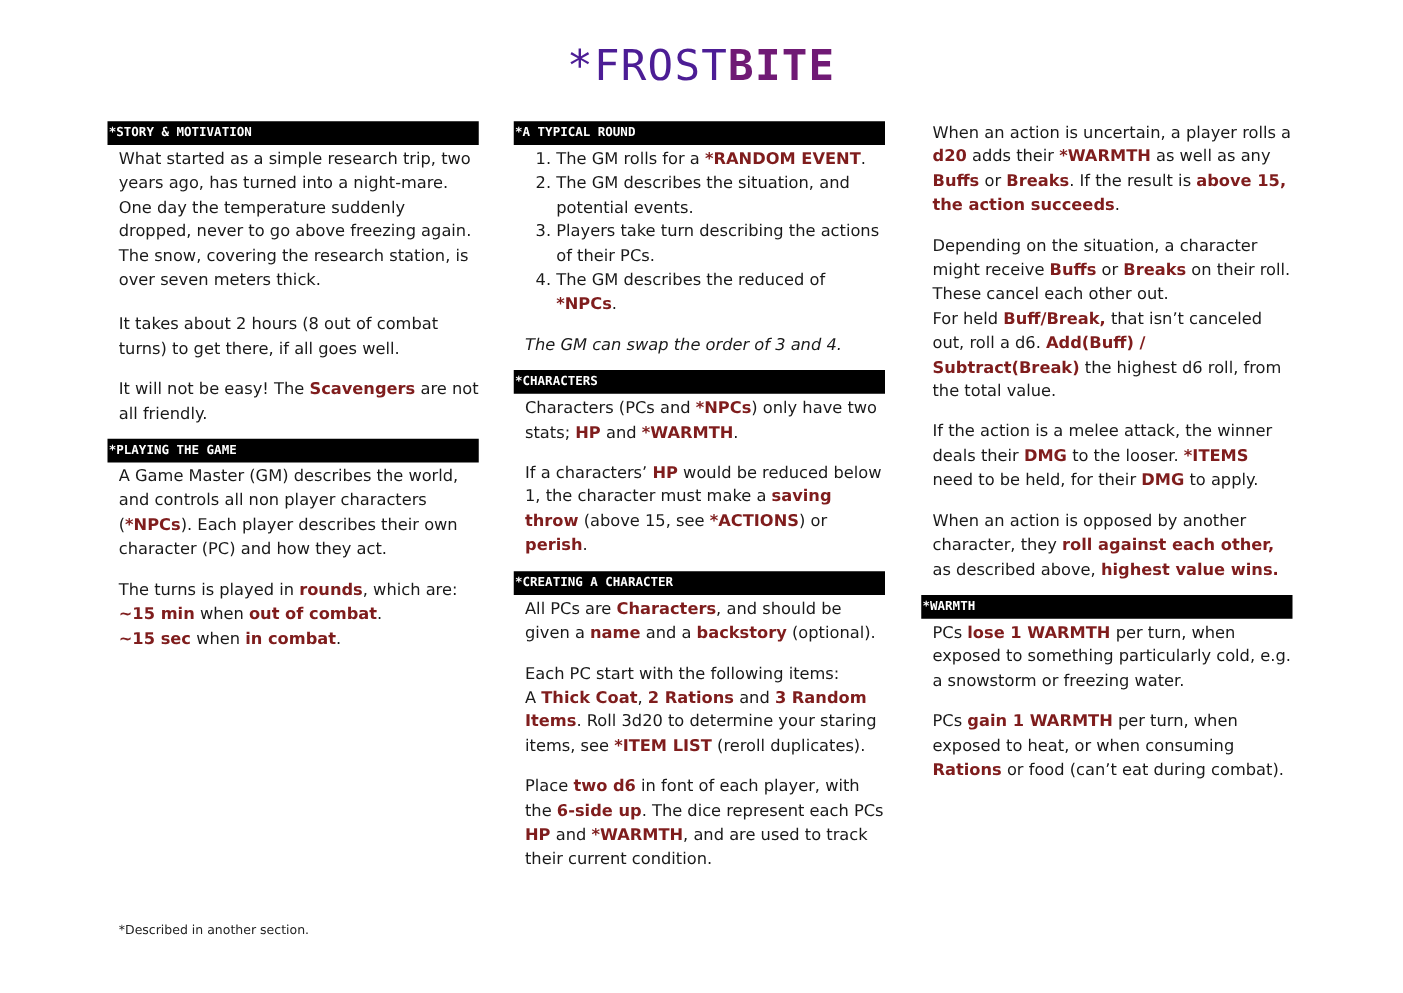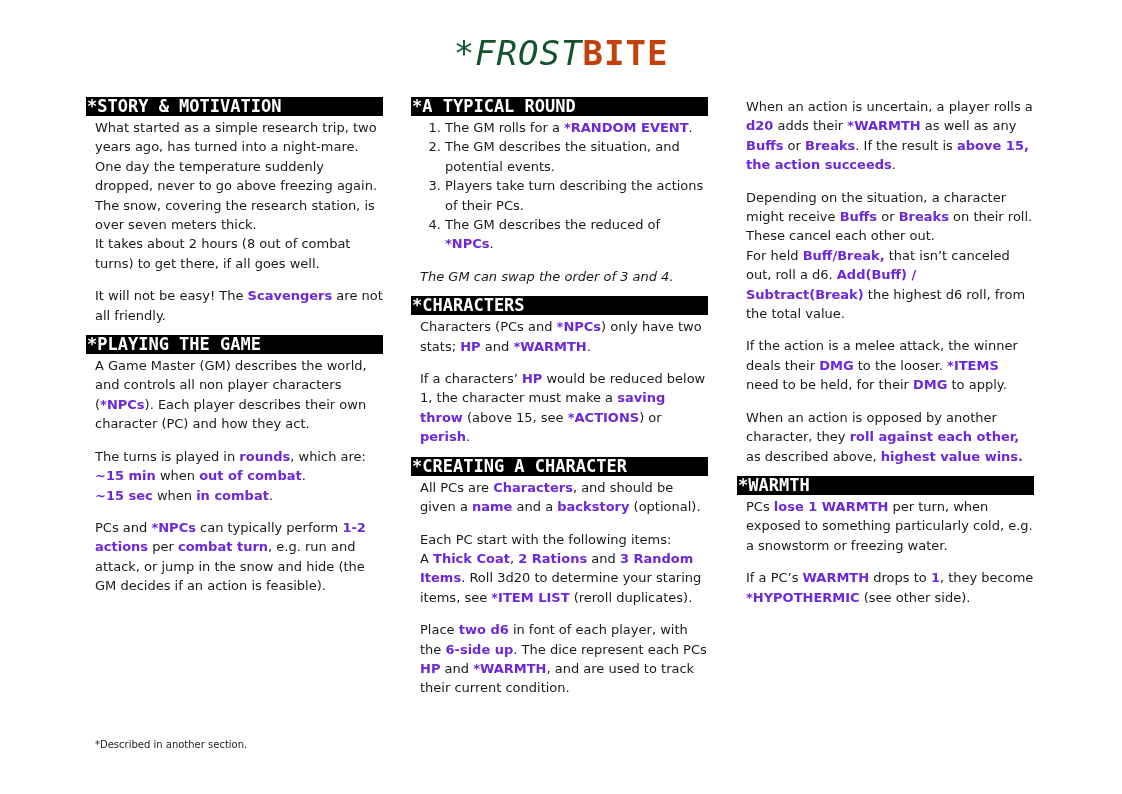--- a/index.html
+++ b/index.html
@@ -1,35 +1,35 @@
 <!DOCTYPE html>
 <html><head>
 <meta charset="utf-8">
 <style>
   html, body { margin:0; padding:0; background:#ffffff; }
   body { width:1122px; height:794px; position:relative; overflow:hidden; color:#1a1a1a;
          font-family:"DejaVu Sans", "Liberation Sans", sans-serif; }
   .title { position:absolute; top:33px; left:0; width:1122px; text-align:center;
            font-family:"DejaVu Sans Mono", "Liberation Mono", monospace; font-size:34px; letter-spacing:1px; line-height:40px; }
-  .title .light { font-weight:300; color:#14532d;font-style:italic; }
-  .title .heavy { font-weight:700; color:#c2410c; }
+  .title .light { font-weight:300; color:#4c1d95; }
+  .title .heavy { font-weight:700; color:#701a75; }
   .col { position:absolute; top:97px; width:297px; }
   .col.c1 { left:86px; }
   .col.c2 { left:411px; }
   .col.c3 { left:737px; }
   .section { margin-bottom:10px; }
   .hdr { background:#000; color:#fff; font-family:"DejaVu Sans Mono", "Liberation Mono", monospace;
-         font-weight:700; font-size:17px; line-height:19px; height:19px; padding:0 0 0 1px; white-space:nowrap; overflow:hidden; margin-bottom:2px; }
+         font-weight:700; font-size:10px; line-height:19px; height:19px; padding:0 0 0 1px; white-space:nowrap; overflow:hidden; margin-bottom:2px; }
   .body { padding-left:9px; font-size:13px; line-height:19.4px; }
   .body p { margin:0 0 13px 0; }
   .body p:last-child { margin-bottom:0; }
-  .body p.tight { margin-bottom:0; }
+  .body p.tight { margin-bottom:16px; }
   .body ol { margin:0 0 13px 0; padding-left:25px; }
   .body ol li { padding-left:0; }
-  .body b { font-weight:700; color:#6d28d9; }
+  .body b { font-weight:700; color:#7f1d1d; }
   .body i { font-style:italic; }
   .footnote { position:absolute; left:95px; top:739px; font-size:10px; color:#222; }
 </style>
 </head>
 <body>
 
 <div class="title">
   <span class="light">*FROST</span><span class="heavy">BITE</span>
 </div>
 
@@ -40,21 +40,20 @@
         <p class="tight"><span>What started as a simple research trip, two years ago, has turned into a night-mare. One day the temperature suddenly dropped, never to go above freezing again. The snow, covering the research station, is over seven meters thick.</span></p>
         <p><span>It takes about 2 hours (8 out of combat turns) to get there, if all goes well.</span></p>
         <p><span>It will not be easy! The </span><b>Scavengers</b><span> are not all friendly.</span></p>
       </div>
     </div>
     <div class="section">
       <div class="hdr">*PLAYING THE GAME</div>
       <div class="body">
         <p><span>A Game Master (GM) describes the world, and controls all non player characters (</span><b>*NPCs</b><span>). Each player describes their own character (PC) and how they act.</span></p>
         <p><span>The turns is played in </span><b>rounds</b><span>, which are:</span><br><b>~15 min</b><span> when </span><b>out of combat</b><span>.</span><br><b>~15 sec</b><span> when </span><b>in combat</b><span>.</span></p>
-        <p><span>PCs and </span><b>*NPCs</b><span> can typically perform </span><b>1-2 actions</b><span> per </span><b>combat turn</b><span>, e.g. run and attack, or jump in the snow and hide (the GM decides if an action is feasible).</span></p>
       </div>
     </div>
   </div>
 <div class="col c2">
     <div class="section">
       <div class="hdr">*A TYPICAL ROUND</div>
       <div class="body">
         <ol>
           <li><span>The GM rolls for a </span><b>*RANDOM EVENT</b><span>.</span></li>
           <li><span>The GM describes the situation, and potential events.</span></li>
@@ -86,18 +85,18 @@
         <p><span>When an action is uncertain, a player rolls a </span><b>d20</b><span> adds their </span><b>*WARMTH</b><span> as well as any </span><b>Buffs</b><span> or </span><b>Breaks</b><span>. If the result is </span><b>above 15, the action succeeds</b><span>.</span></p>
         <p><span>Depending on the situation, a character might receive </span><b>Buffs</b><span> or </span><b>Breaks</b><span> on their roll. These cancel each other out.</span><br><span>For held </span><b>Buff/Break,</b><span> that isn’t canceled out, roll a d6. </span><b>Add(Buff) / Subtract(Break)</b><span> the highest d6 roll, from the total value.</span></p>
         <p><span>If the action is a melee attack, the winner deals their </span><b>DMG</b><span> to the looser. </span><b>*ITEMS</b><span> need to be held, for their </span><b>DMG</b><span> to apply.</span></p>
         <p><span>When an action is opposed by another character, they </span><b>roll against each other,</b><span> as described above, </span><b>highest value wins.</b></p>
       </div>
     </div>
     <div class="section">
       <div class="hdr">*WARMTH</div>
       <div class="body">
         <p><span>PCs </span><b>lose 1 WARMTH</b><span> per turn, when exposed to something particularly cold, e.g. a snowstorm or freezing water.</span></p>
-        <p><span>If a PC’s </span><b>WARMTH</b><span> drops to </span><b>1</b><span>, they become </span><b>*HYPOTHERMIC</b><span> (see other side).</span></p>
+        <p><span>PCs </span><b>gain 1 WARMTH</b><span> per turn, when exposed to heat, or when consuming </span><b>Rations</b><span> or food (can’t eat during combat).</span></p>
       </div>
     </div>
   </div>
 
 <div class="footnote">*Described in another section.</div>
 
 </body></html>

